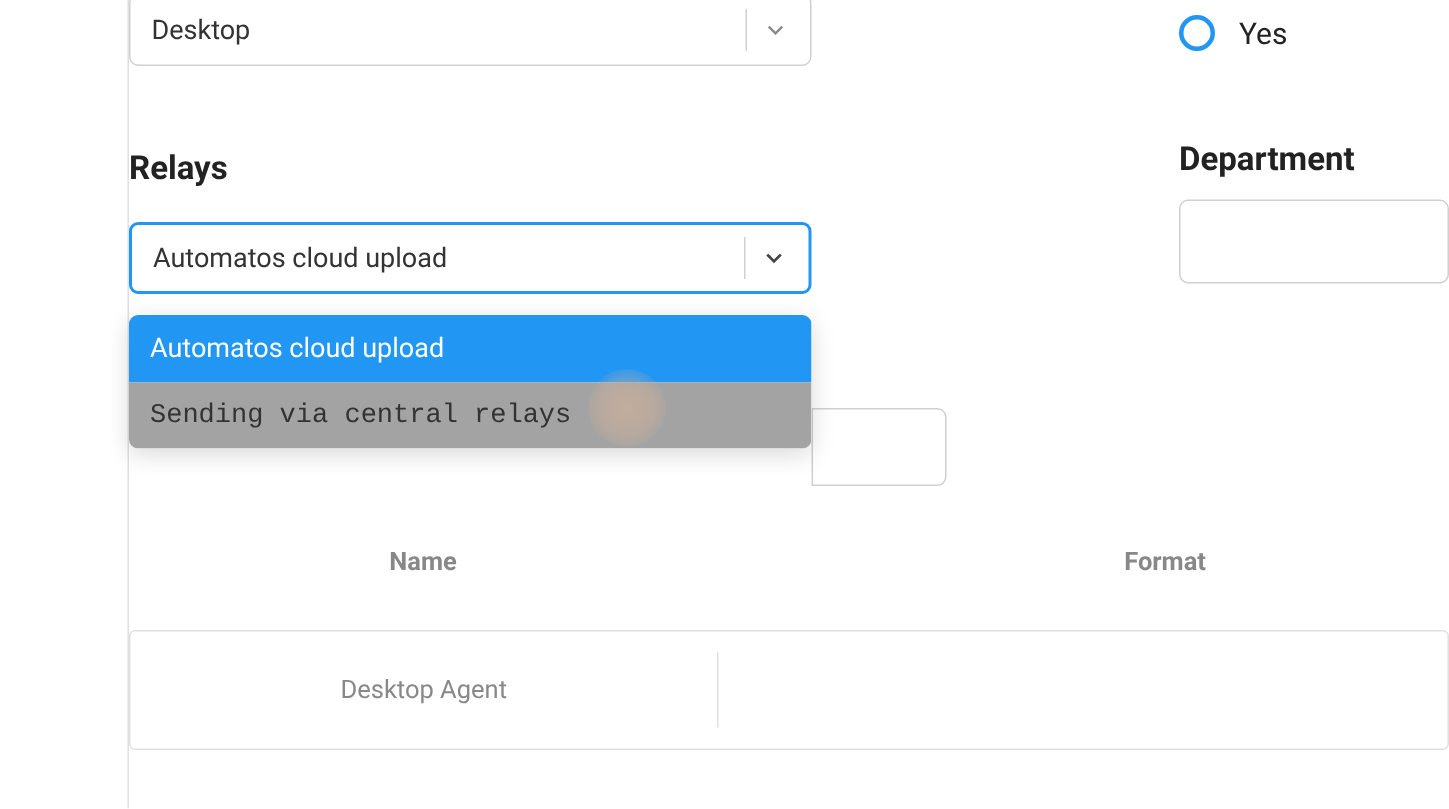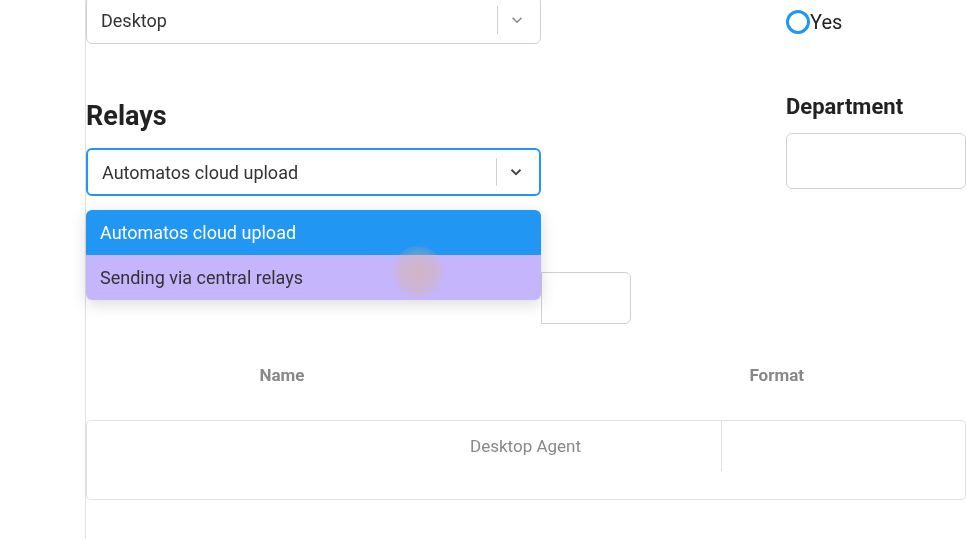--- a/index.html
+++ b/index.html
@@ -61,21 +61,21 @@
     }
     .field-desktop {
       position: absolute;
       top: -4px;
       left: 0;
     }
     .label-relays {
       position: absolute;
       top: 100px;
       left: 0;
-      font-size: 27px;
+      font-size: 22px;
       font-weight: 700;
       color: #222;
     }
     .field-relays {
       position: absolute;
       top: 148px;
       left: 0;
     }
     .dropdown {
       position: absolute;
@@ -92,21 +92,22 @@
       padding: 12px 14px;
       font-size: 18px;
       color: #333;
       cursor: pointer;
     }
     .dropdown-item.selected {
       background: #2196f3;
       color: #fff;
     }
     .dropdown-item.hovered {
-      background: #c4b5fd;
+      background: #a3a3a3;
+      font-family: Liberation Mono, monospace;
     }
     .hidden-field {
       position: absolute;
       top: 272px;
       left: 455px;
       width: 90px;
       height: 52px;
       border: 1px solid #d0d0d0;
       border-top-right-radius: 6px;
       border-bottom-right-radius: 6px;
@@ -129,21 +130,20 @@
       top: 420px;
       left: 0;
       right: 0;
       display: flex;
       align-items: center;
       height: 80px;
       border: 1px solid #e0e0e0;
       border-radius: 4px;
       color: #888;
       font-size: 17px;
-      flex-direction: column;
     }
     .table-row .cell {
       text-align: center;
       border-right: 1px solid #e0e0e0;
       height: 50px;
       display: flex;
       align-items: center;
       justify-content: center;
     }
     .cell.col-name { width: 392px; }
@@ -151,20 +151,21 @@
     .cell.col-last { flex: 1; border-right: none; }
     .right-panel {
       position: absolute;
       left: 786px;
       top: 0;
       right: 0;
     }
     .radio-row {
       display: flex;
       align-items: center;
+      gap: 16px;
       margin-top: 10px;
       margin-bottom: 60px;
     }
     .radio-circle {
       width: 24px;
       height: 24px;
       border-radius: 50%;
       border: 3px solid #2196f3;
       background: #fff;
     }

